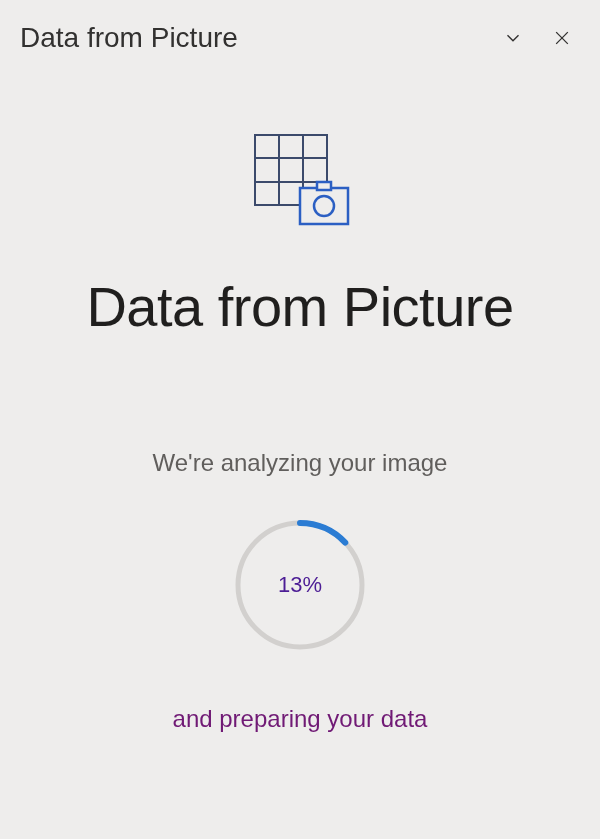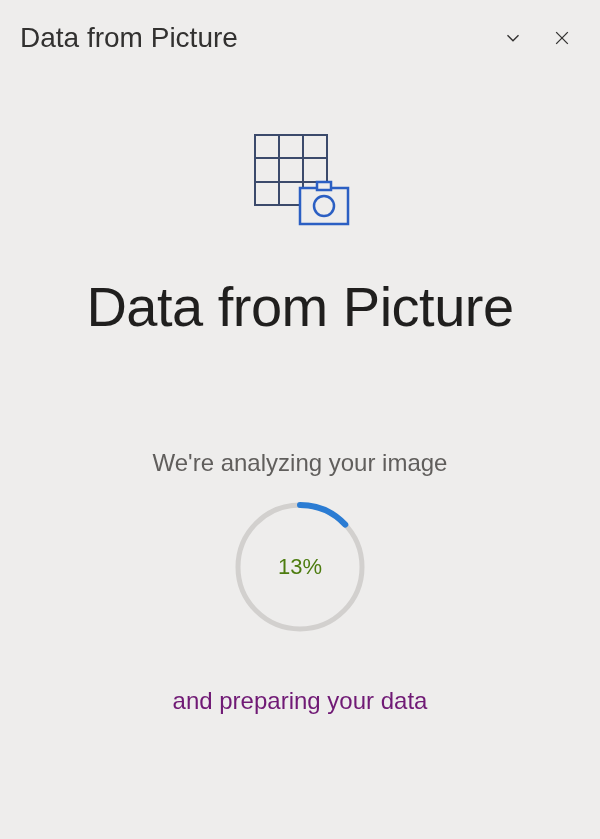--- a/index.html
+++ b/index.html
@@ -56,21 +56,21 @@
       color: #201f1e;
       text-align: center;
       margin-bottom: 110px;
       letter-spacing: -0.5px;
     }
     .status-top {
       font-size: 24px;
       font-weight: 400;
       color: #605e5c;
       text-align: center;
-      margin-bottom: 20px;
+      margin-bottom: 38px;
     }
     .progress-container {
       position: relative;
       width: 140px;
       height: 140px;
       display: flex;
       align-items: center;
       justify-content: center;
       margin-bottom: 50px;
     }
@@ -85,21 +85,21 @@
       fill: none;
     }
     .progress-ring-fg {
       stroke: #2b7cd3;
       fill: none;
       stroke-linecap: round;
     }
     .progress-text {
       font-size: 22px;
       font-weight: 400;
-      color: #4d7c0f;
+      color: #4c1d95;
       position: relative;
       z-index: 1;
     }
     .status-bottom {
       font-size: 24px;
       font-weight: 400;
       color: #701a75;
       text-align: center;
     }
   </style>

